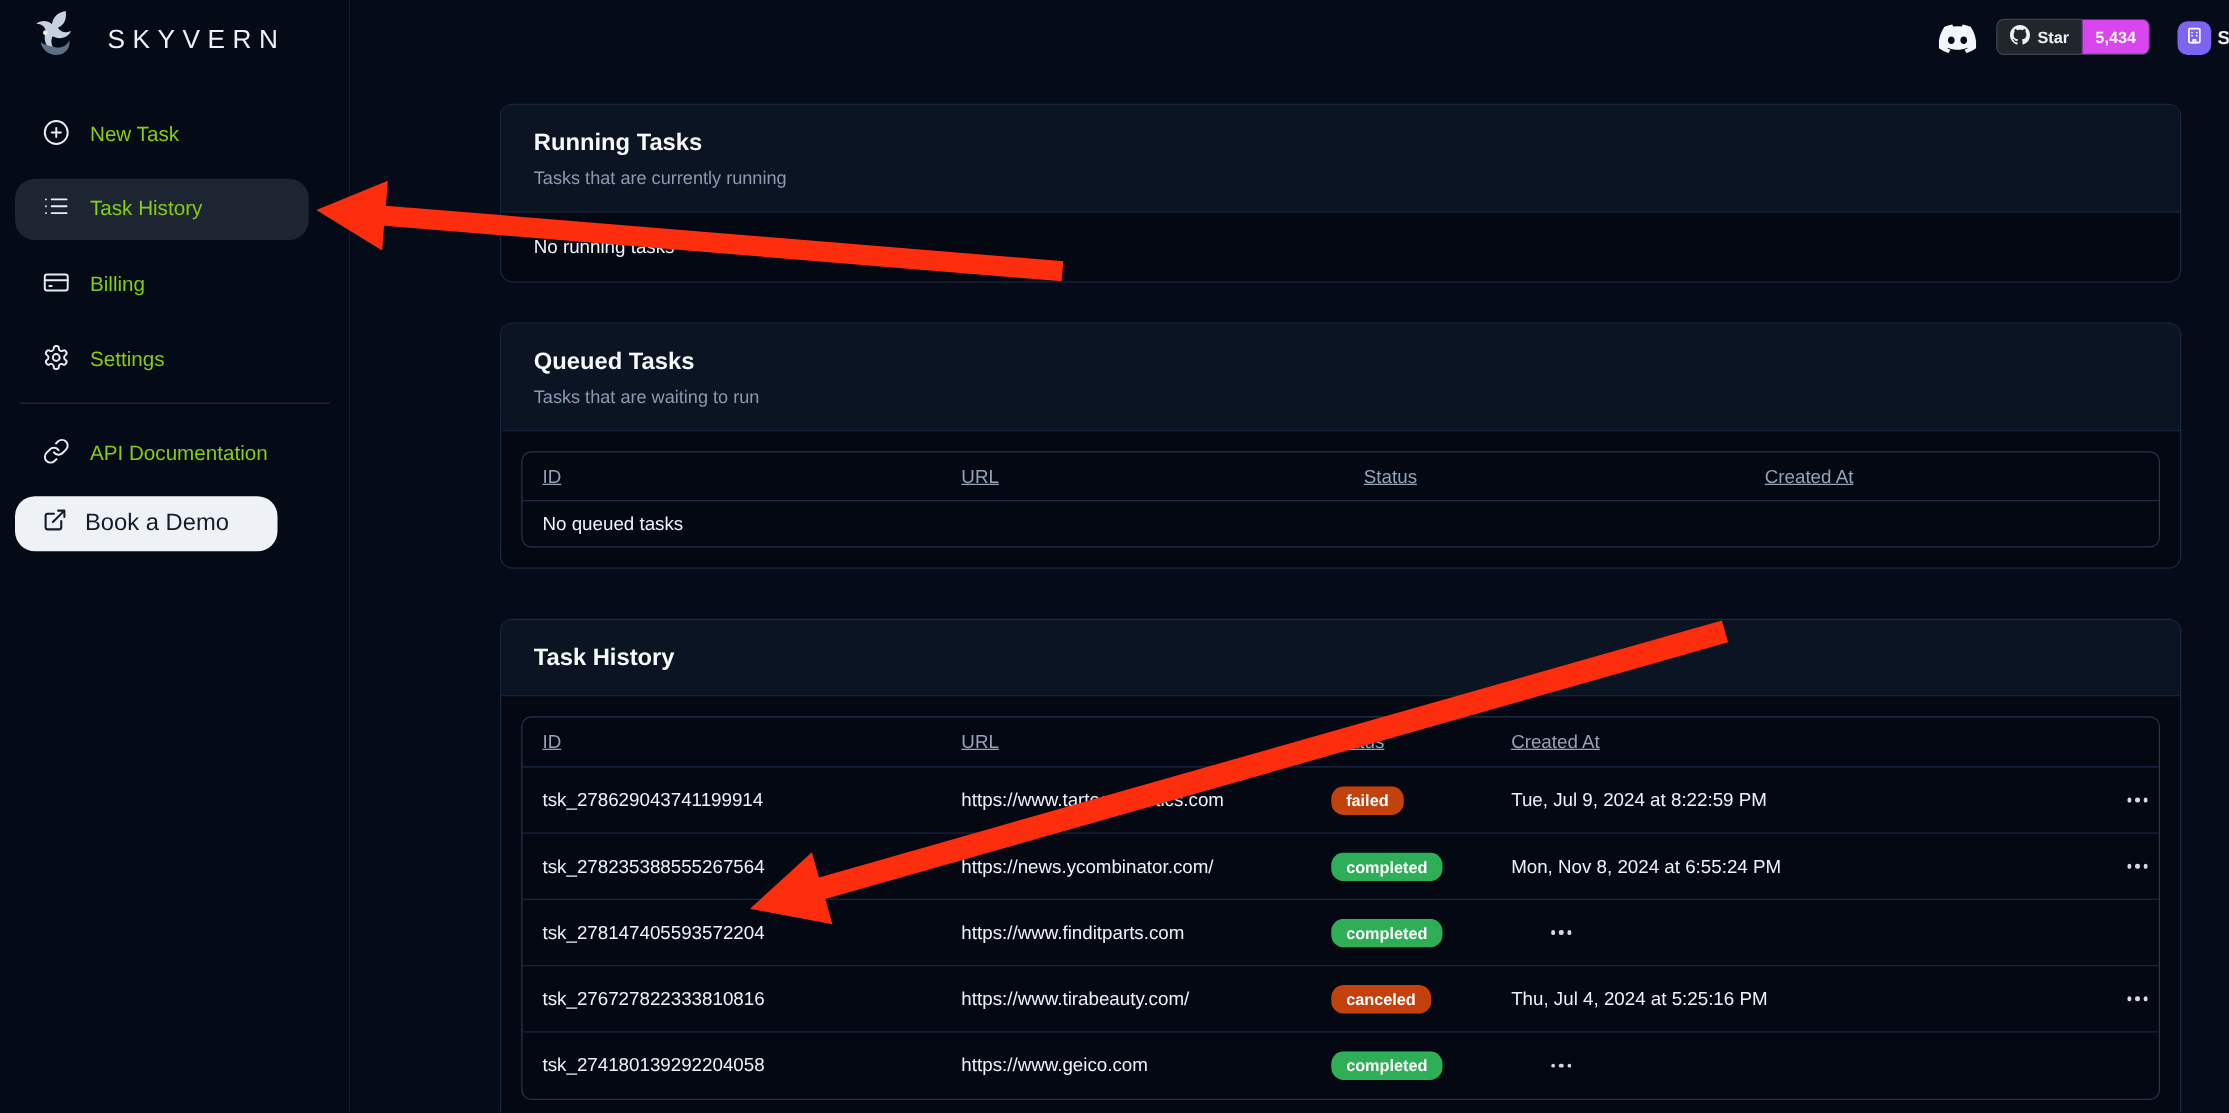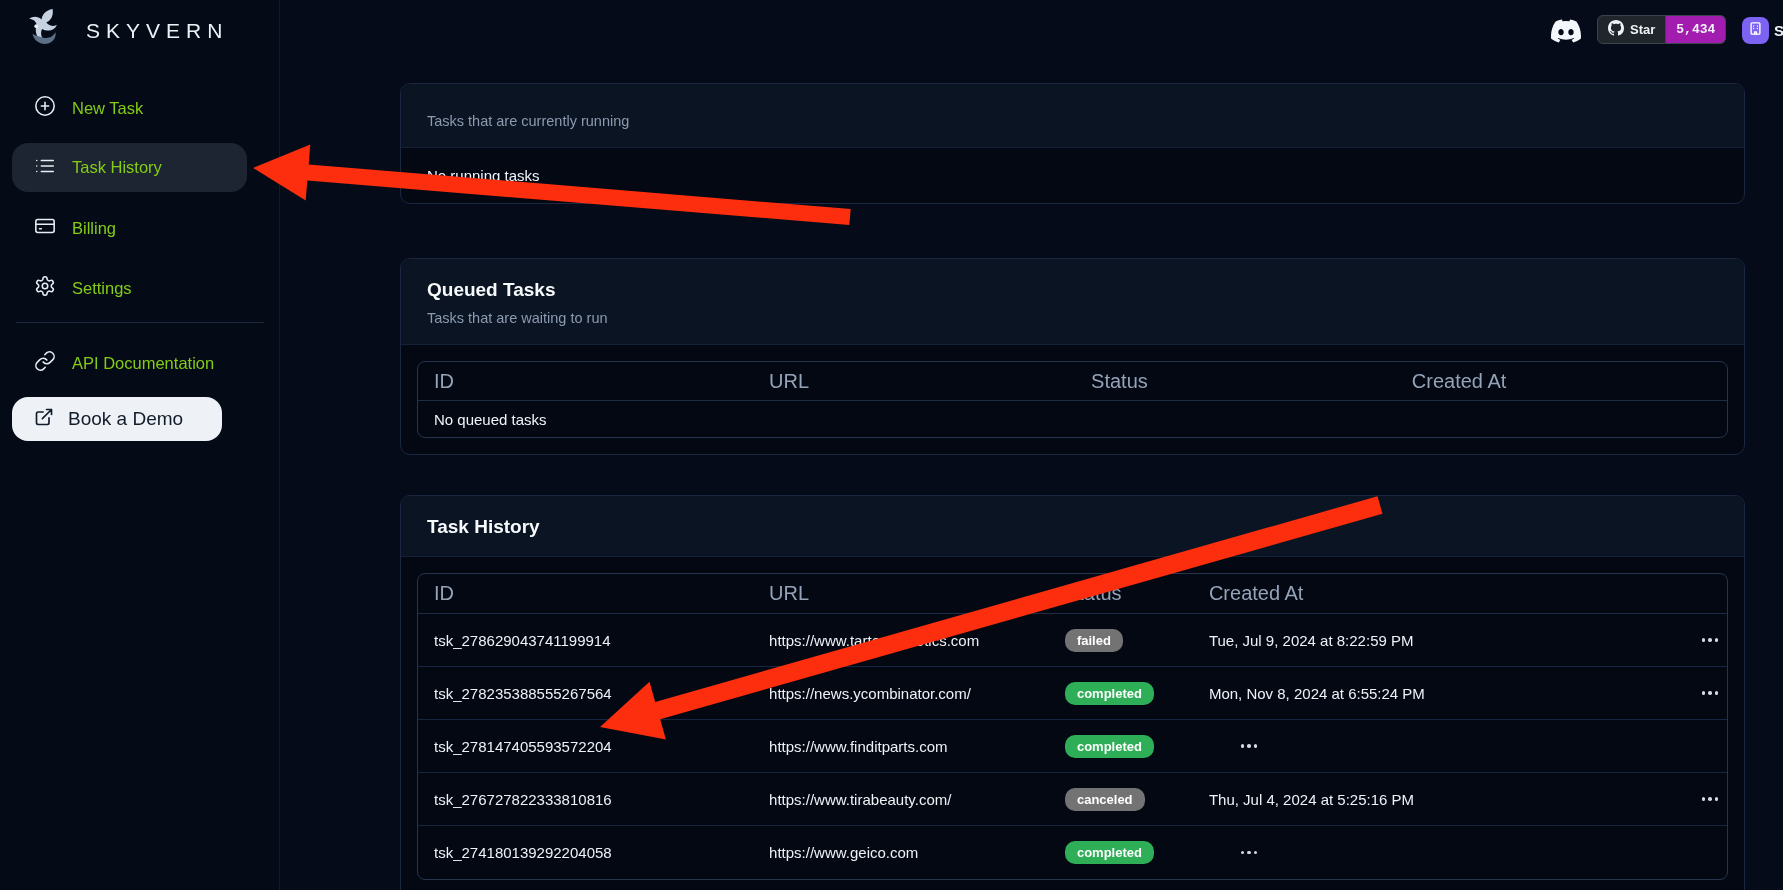--- a/index.html
+++ b/index.html
@@ -34,56 +34,56 @@
   }
   
   .topbar { position:absolute; right:0; top:0; height:60px; width:100%; }
   .discord { position:absolute; left:1551px; top:16px; width:30px; height:30px; cursor:pointer; }
   .gh-btn { position:absolute; left:1597px; top:15px; height:29px; display:flex; cursor:pointer; }
   .gh-seg {
     display:flex; align-items:center; gap:6px; padding:0 10px;
     border:1px solid #3d444d; font-size:13px; font-weight:bold; color:#f0f3f6;justify-content:flex-end;
   }
   .gh-seg.left { background:#21262d; border-radius:6px 0 0 6px; }
-  .gh-seg.right { background:#a21caf; border-left:none; border-radius:0 6px 6px 0;font-family:Liberation Mono, monospace; }
+  .gh-seg.right { background:#d946ef; border-left:none; border-radius:0 6px 6px 0; }
   .avatar {
     position:absolute; left:1742px; top:17px; width:27px; height:27px;
     background:#7c63f2; border-radius:8px; display:flex; align-items:center; justify-content:center;
     cursor:pointer;
   }
   .profile-partial { position:absolute; left:1774px; top:22px; font-size:15px; font-weight:bold; color:#eef2f7; }
   
   .content { position:absolute; left:400px; top:0; width:1345px; }
   .card {
     position:absolute; left:0; width:1345px;
     border:1px solid #1b2740; border-radius:10px; background:#030812; overflow:hidden;
   }
   .card-header { background:#0b1422; padding:20px 26px 18px; border-bottom:1px solid #152138; }
   .card-title { font-size:19px; font-weight:bold; color:#f7fafc; }
   .card-desc { margin-top:9px; font-size:14.5px; color:#8b9ab0; }
   .card-empty { padding:19px 26px; font-size:15px; color:#f1f5f9; }
   .card-body { padding:16px; }
   .itable { border:1px solid #26344e; border-radius:8px; overflow:hidden; }
   .thead { display:grid; align-items:center; height:39px; border-bottom:1px solid #1d2b45; }
-  .thead .cell { font-size:20px; color:#94a3b8; }
+  .thead .cell { font-size:15px; color:#94a3b8;text-decoration:underline; }
   .cell { padding-left:16px; white-space:nowrap; overflow:hidden; }
   .q-grid { grid-template-columns: 25.6% 24.6% 24.5% 25.3%; }
   .h-grid { grid-template-columns: 25.6% 22.6% 11% 35.2% 5.6%; }
   .empty-row { height:36px; display:flex; align-items:center; padding-left:16px; font-size:15px; color:#f1f5f9; }
   .trow {
     display:grid; align-items:center; height:53px; cursor:pointer;
     border-bottom:1px solid #182542;
   }
   .trow:last-child { border-bottom:none; }
   .trow .cell { font-size:15px; color:#eef2f7; }
   .badge {
     display:inline-block; padding:4px 12px; border-radius:10px;
     font-size:13px; font-weight:bold; color:#fff;
   }
-  .badge.red { background:#737373; }
+  .badge.red { background:#c2410c; }
   .badge.green { background:#2eae57; }
   .dots { display:flex; gap:3px; align-items:center; padding:6px 4px; cursor:pointer; margin-left:28px; width:26px; }
   .dots i { width:3.5px; height:3.5px; border-radius:50%; background:#d2dae4; }
   
   .arrows { position:absolute; left:0; top:0; width:1783px; height:890px; pointer-events:none; z-index:50; }
 </style>
 </head>
 <body>
 
 <div class="sidebar">
@@ -189,20 +189,21 @@
       </svg>
     </span>
   </div>
   <span class="profile-partial">S</span>
 </div>
 
 <div class="content">
 
   <div class="card" style="top:83px">
     <div class="card-header">
+      <div class="card-title">Running Tasks</div>
       <div class="card-desc">Tasks that are currently running</div>
     </div>
     <div class="card-empty">No running tasks</div>
   </div>
 
   <div class="card" style="top:258px">
     <div class="card-header">
       <div class="card-title">Queued Tasks</div>
       <div class="card-desc">Tasks that are waiting to run</div>
     </div>

